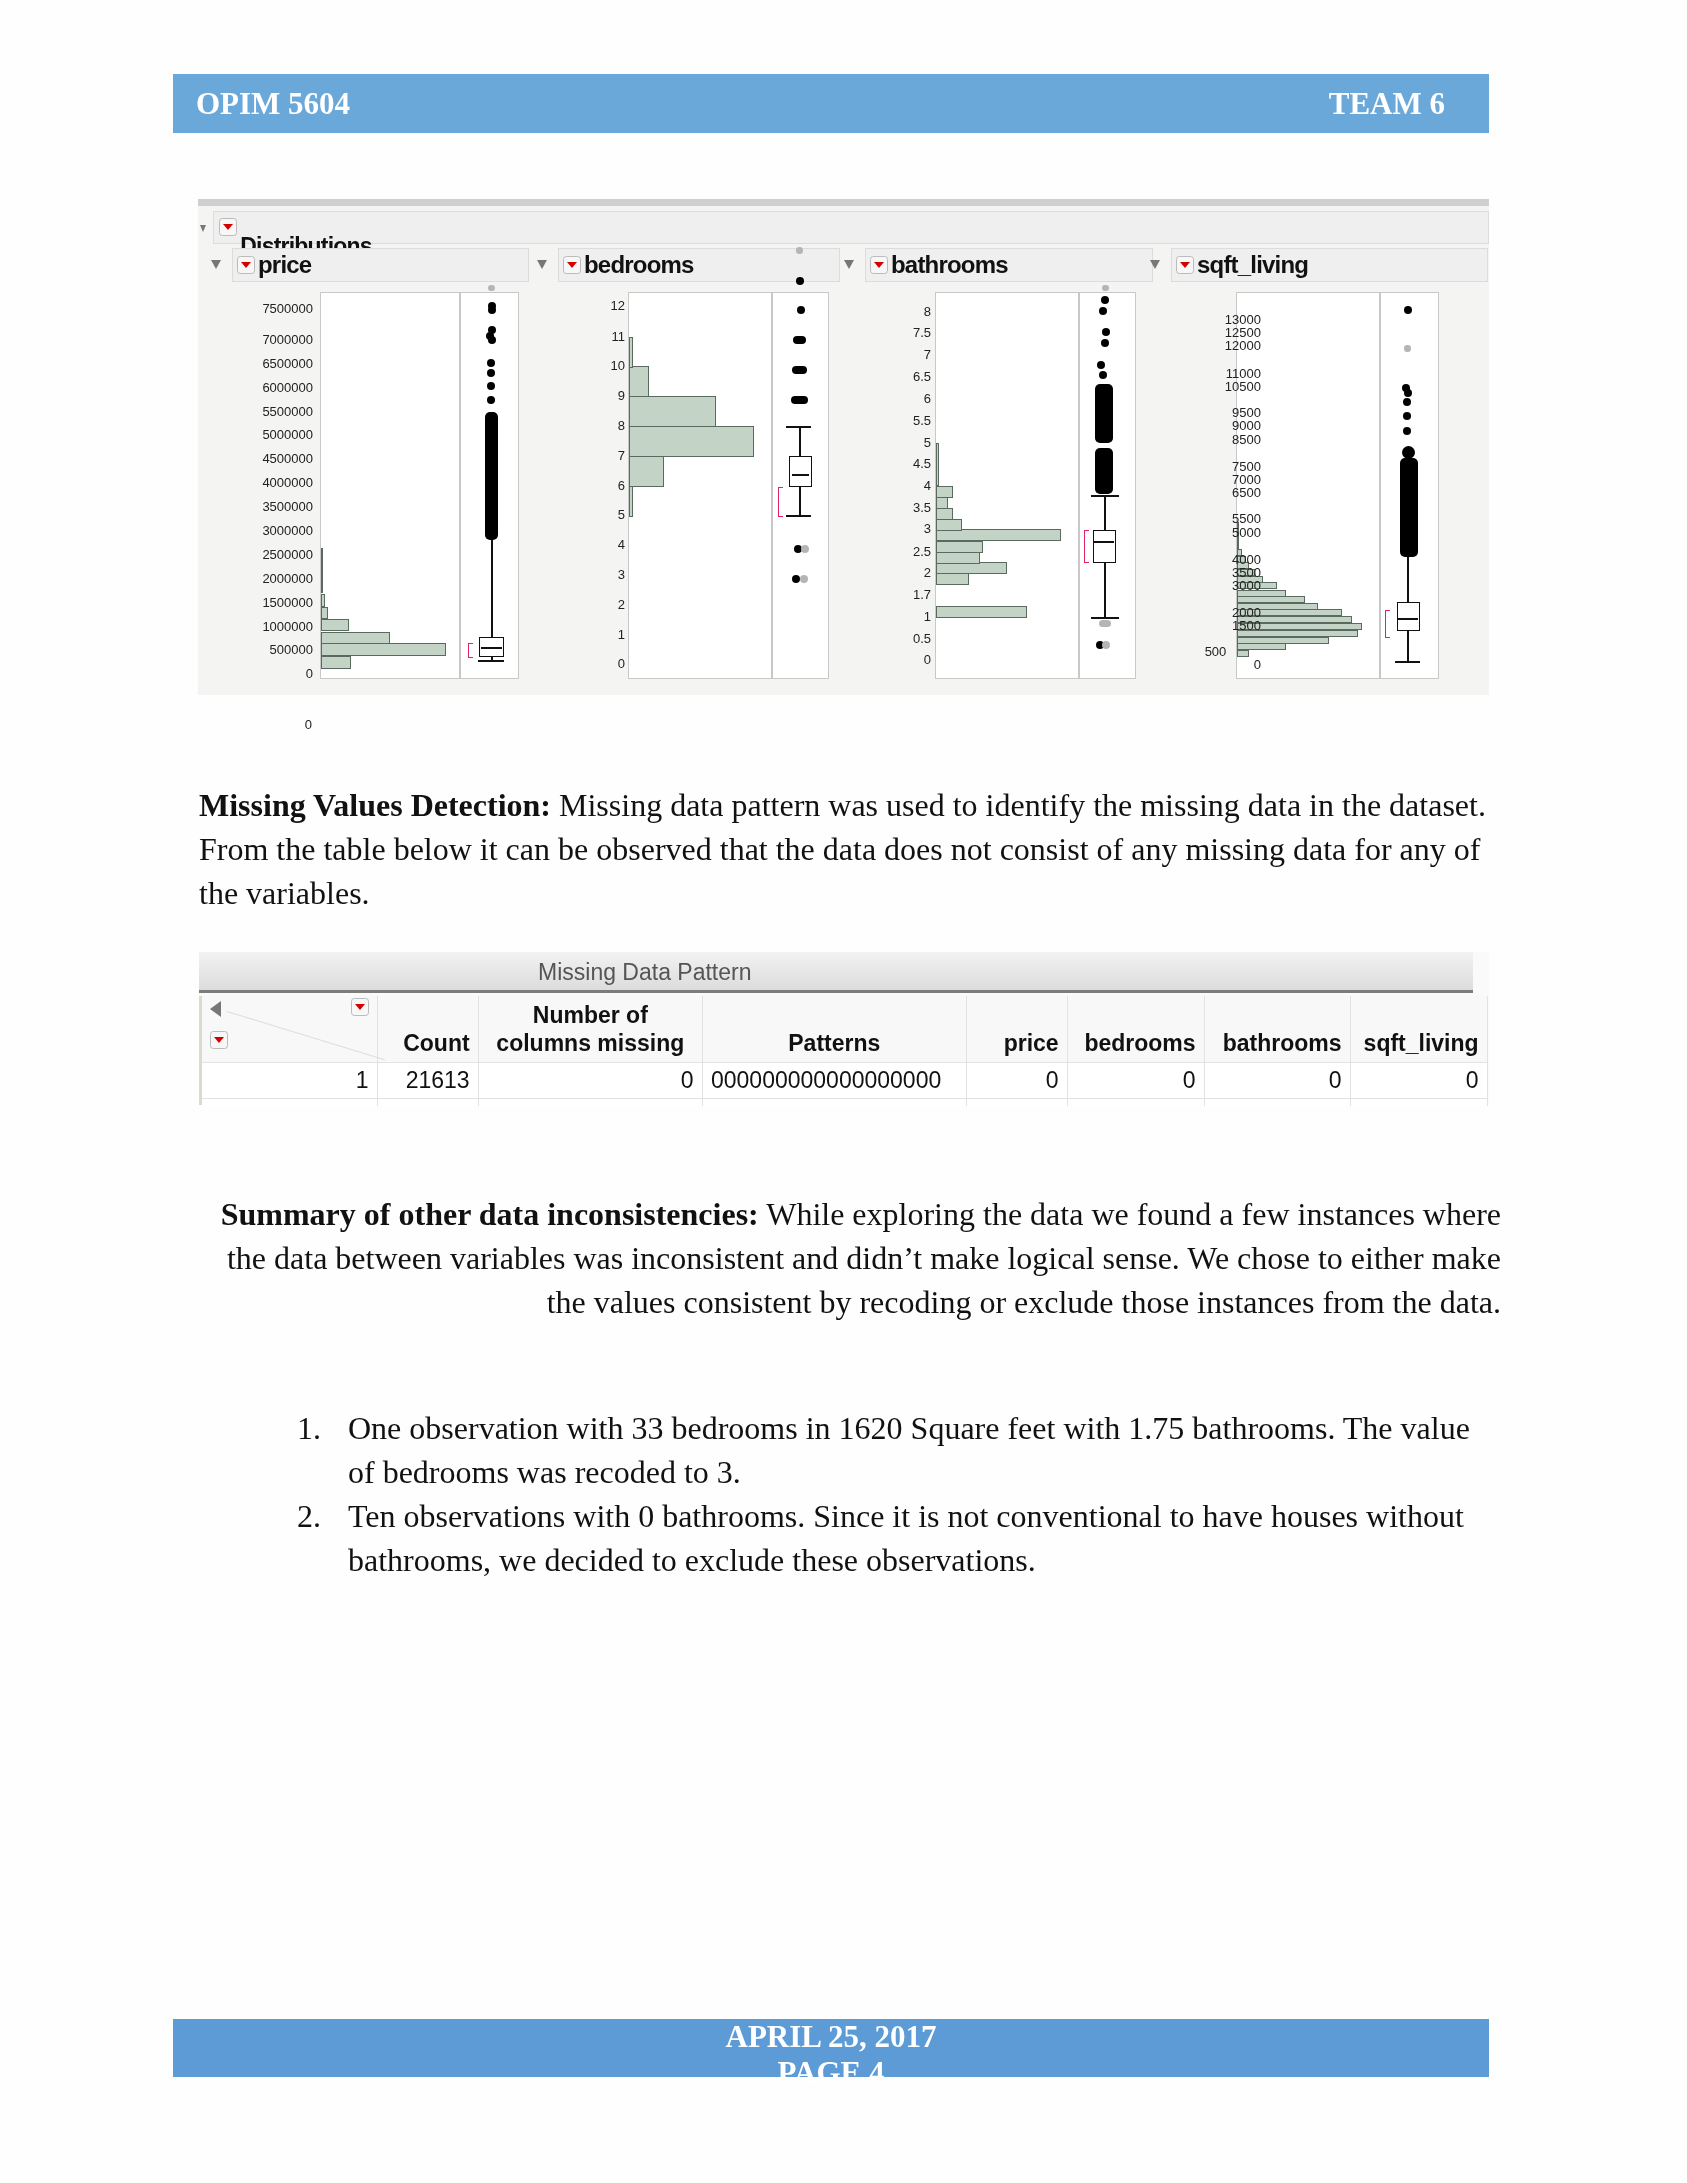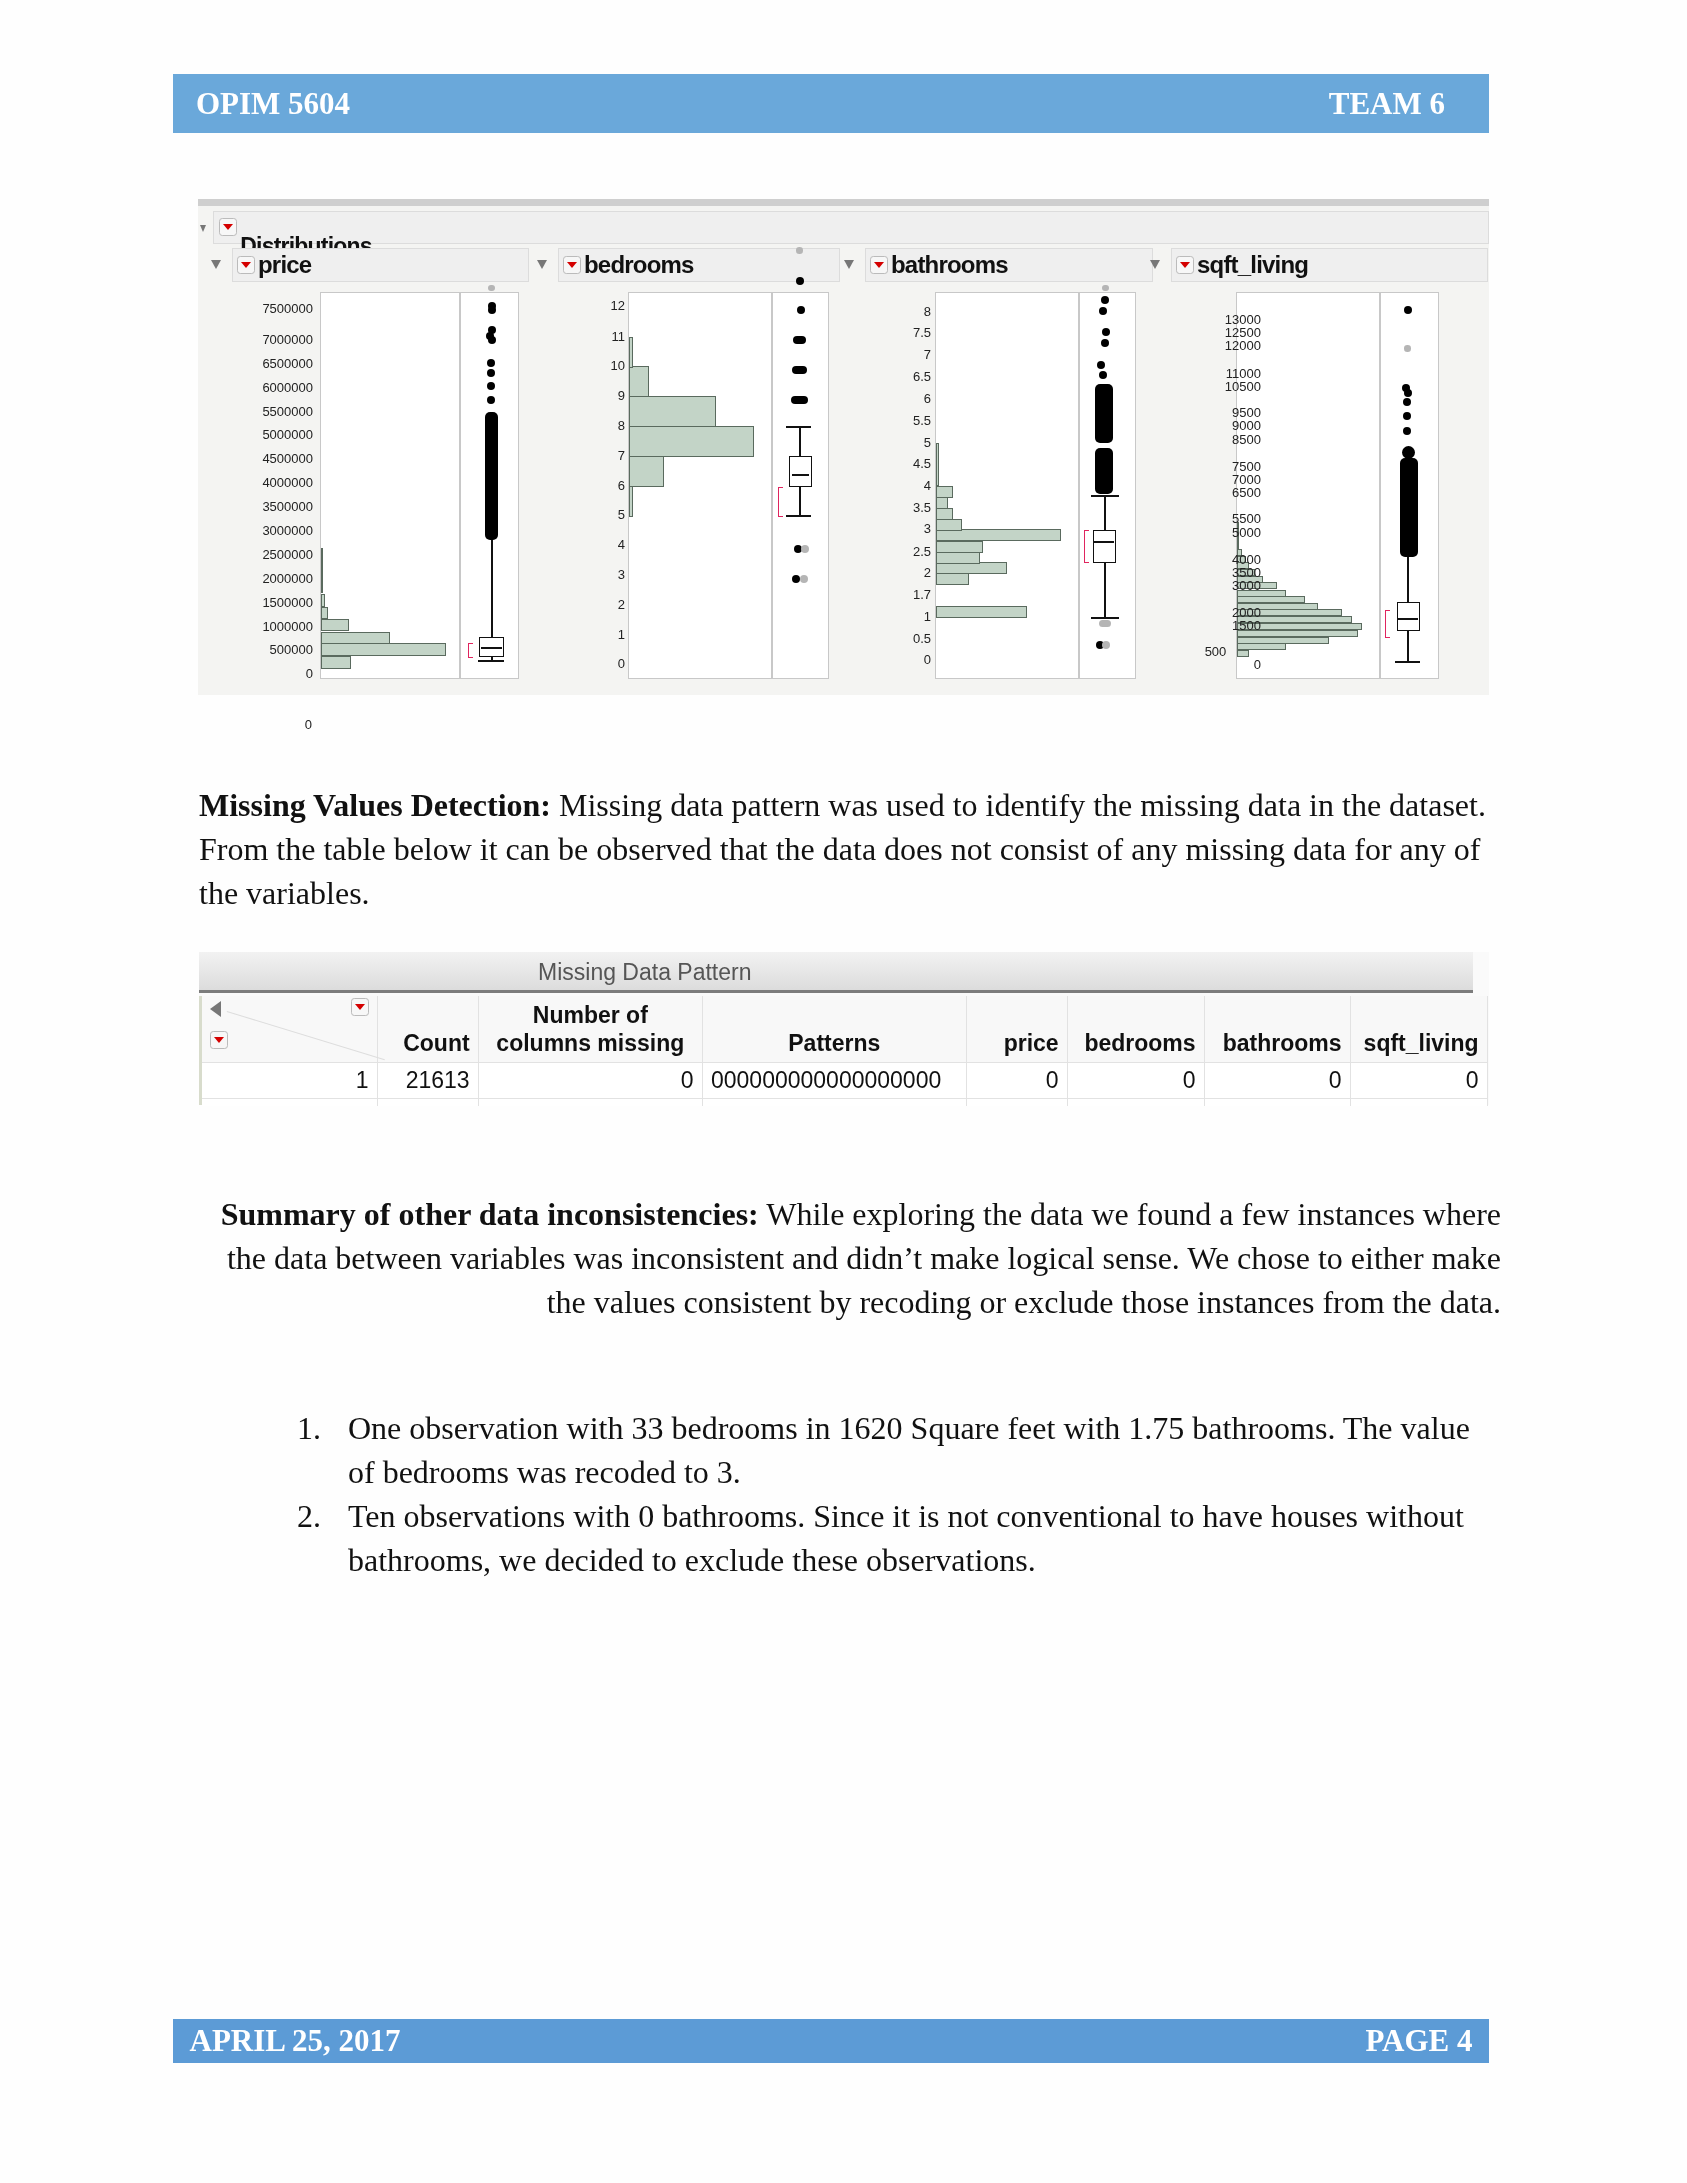--- a/index.html
+++ b/index.html
@@ -3,21 +3,21 @@
 <meta charset="utf-8">
 <style>
   * { box-sizing: border-box; margin: 0; padding: 0; }
   html, body { width: 1687px; height: 2183px; background: #fefefe; overflow: hidden; }
   body { position: relative; font-family: "Liberation Serif", "DejaVu Serif", serif; color: #111; }
 
   .band { position: absolute; left: 173px; width: 1316px; background: #6aa8da; color: #fff;
           font-family: "Liberation Serif", serif; font-weight: bold; font-size: 31px;
           display: flex; justify-content: space-between; align-items: center; padding: 0 44px 0 23px; }
   .band.top { top: 74px; height: 59px; }
-  .band.bottom { top: 2019px; height: 44px; background: #5c9bd6; padding: 0 16.5px 0 16.5px; }
+  .band.bottom { top: 2019px; height: 58px; background: #5c9bd6; padding: 0 16.5px 0 16.5px; flex-direction: column; }
 
   
   .dist { position: absolute; left: 198px; top: 199px; width: 1291px; height: 496px; background: #f4f4f2; }
   .dist .topline { position: absolute; left: 0; top: 0; right: 0; height: 6.6px; background: #cfcfcf; }
   .dist .title-row { position: absolute; left: 15px; top: 11.5px; right: 0; height: 33px;
           background: #efefef; border: 1.6px solid #dcdcdc; display: flex; align-items: center; }
   .jmp-tri { width: 0; height: 0; border-left: 5.8px solid transparent; border-right: 5.8px solid transparent;
           border-top: 9px solid #777; display: inline-block; }
   .jmp-menu { display: inline-flex; width: 18px; height: 18px; border: 1.2px solid #bbb; border-radius: 3.3px;
           background: #f7f7f7; align-items: center; justify-content: center; margin-right: 3.3px; }

